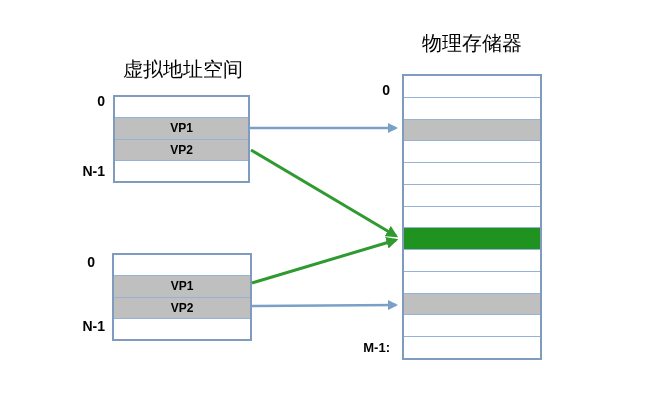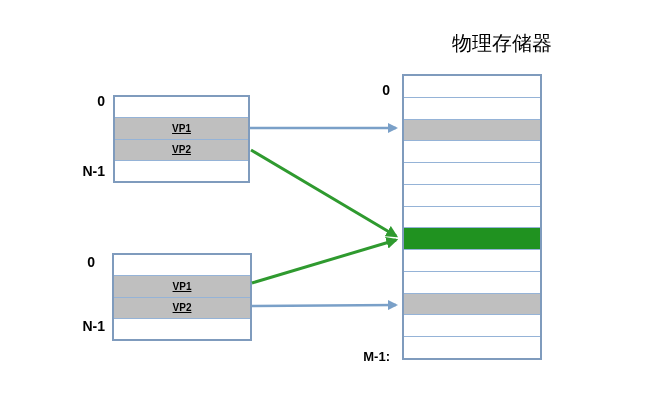--- a/index.html
+++ b/index.html
@@ -5,21 +5,21 @@
   html,body{margin:0;padding:0;background:#fff;}
   .canvas{
     position:relative;
     width:660px;height:420px;
     background:#fff;
     overflow:hidden;
     font-family:"Liberation Sans","DejaVu Sans",sans-serif;
   }
   .title{
     position:absolute;
-    text-align:right;
+    text-align:center;
     font-family:"Liberation Serif","DejaVu Serif",serif;
     font-size:20px;
     color:#000;
     white-space:nowrap;
   }
   .vas-title{left:103px;top:56px;width:160px;}
   .pm-title{left:392px;top:30px;width:160px;}
   .shared-label{
     position:absolute;
     left:551px;top:225px;width:108px;
@@ -32,55 +32,55 @@
     border:2px solid var(--border-outer);
     background:#fff;
     box-sizing:border-box;
   }
   .vas1{left:113px;top:95px;width:137px;height:88px;}
   .vas2{left:112px;top:253px;width:140px;height:88px;}
   .pm{left:402px;top:74px;width:140px;height:286px;}
   .mem-row{
     flex:1;
     box-sizing:border-box;
-    font-size:10px;font-weight:bold;color:#000;
+    font-size:12px;font-weight:bold;color:#000;
     display:flex;align-items:center;justify-content:center;
     background:#fff;
-    text-decoration:underline;
   }
   .mem-row:not(:last-child){border-bottom:1px solid var(--border-inner);}
   .mem-row[data-fill="gray"]{background:var(--row-gray);}
   .mem-row[data-fill="green"]{background:var(--row-green);}
   .addr-label{
     position:absolute;
     font-weight:bold;
     font-size:14px;color:#000;
     text-align:right;
     white-space:nowrap;
   }
   .vas1-top{left:75px;top:93px;width:30px;}
   .vas1-bottom{left:60px;top:163px;width:45px;}
   .vas2-top{left:65px;top:254px;width:30px;}
   .vas2-bottom{left:60px;top:318px;width:45px;}
   .pm-top{left:360px;top:82px;width:30px;}
-  .pm-bottom{left:348px;top:349px;width:42px;font-size:13px;}
+  .pm-bottom{left:348px;top:340px;width:42px;font-size:13px;}
   .arrows{
     position:absolute;left:0;top:0;width:660px;height:420px;
     pointer-events:none;
   }
   .arrow-line-blue{stroke:var(--arrow-blue);stroke-width:2.5;}
   .arrow-line-green{stroke:var(--arrow-green);stroke-width:3;}
   .head-blue{fill:var(--arrow-blue);}
   .head-green{fill:var(--arrow-green);}
 </style>
 </head>
 <body>
 
 <div class="canvas">
 
+  <div class="title vas-title">虚拟地址空间</div>
   <div class="title pm-title">物理存储器</div>
 
   <div class="addr-label vas1-top">0</div>
   <div class="addr-label vas1-bottom">N-1</div>
   <div class="mem-table vas1">
     <div class="mem-row" data-fill="white"></div>
     <div class="mem-row" data-fill="gray">VP1</div>
     <div class="mem-row" data-fill="gray">VP2</div>
     <div class="mem-row" data-fill="white"></div>
   </div>

